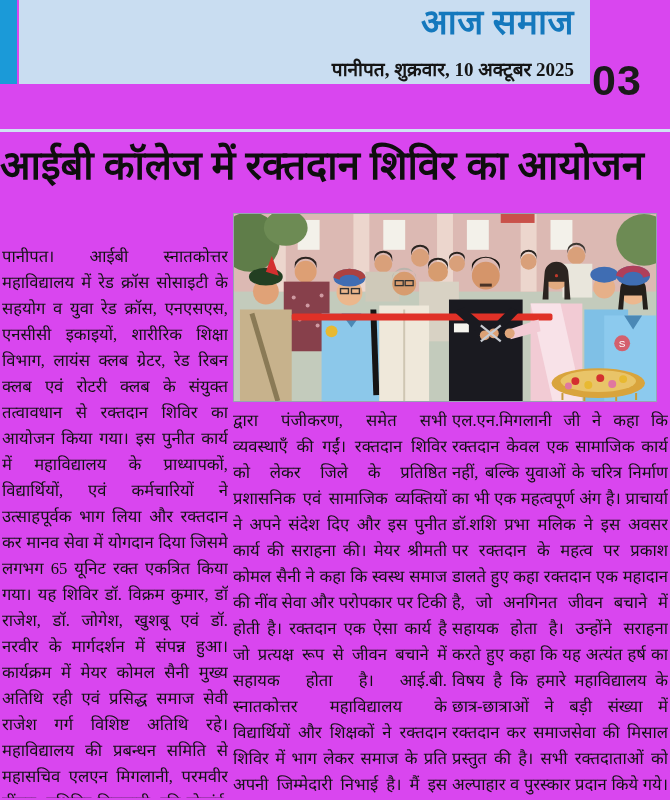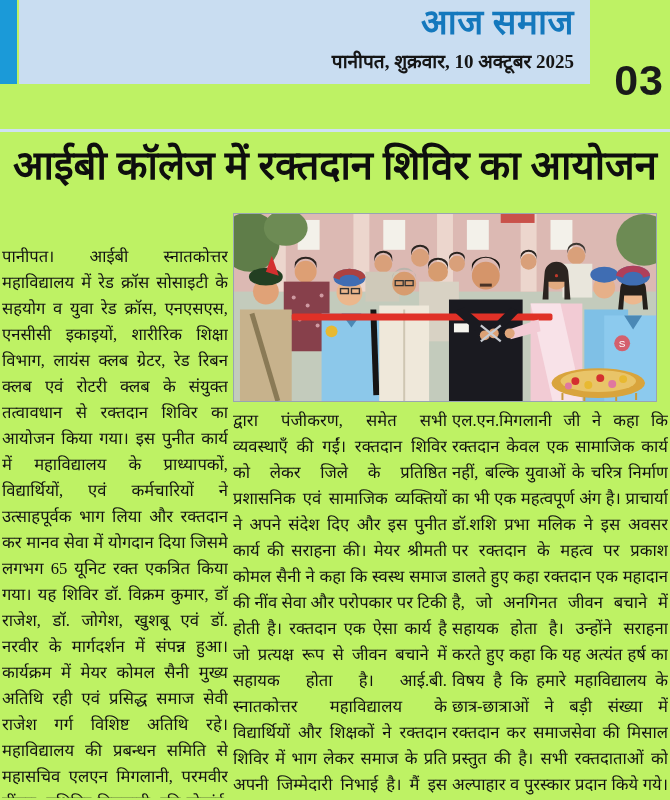--- a/index.html
+++ b/index.html
@@ -1,38 +1,38 @@
 <!DOCTYPE html>
 <html lang="hi"><head>
 <meta charset="utf-8">
 <style>
   html,body{margin:0;padding:0;background:#ffffff;}
   .page{
-    position:relative;width:670px;height:800px;overflow:hidden;background:#bef264;
+    position:relative;width:670px;height:800px;overflow:hidden;background:#d946ef;
     font-family:"Liberation Serif","DejaVu Serif",serif;color:#111;
   }
   
   .accent-bar{position:absolute;left:0;top:48;width:17px;height:84px;background:#1b9ad8;}
   .masthead-band{position:absolute;left:19px;top:48;width:571px;height:84px;background:#c9ddf1;}
   .masthead-rule{position:absolute;left:0;top:129px;width:670px;height:3px;background:#cfe2f3;}
   .masthead-title{
     position:absolute;right:16px;top:4px;font-size:35px;font-weight:700;color:#1478bd;
     letter-spacing:0.5px;line-height:1.1;white-space:nowrap;
   }
   .masthead-dateline{
-    position:absolute;right:16px;top:48px;font-size:19px;font-weight:600;color:#151515;white-space:nowrap;
+    position:absolute;right:16px;top:56px;font-size:19px;font-weight:600;color:#151515;white-space:nowrap;
   }
   .page-number{
-    position:absolute;left:592px;top:56px;width:72px;text-align:right;
+    position:absolute;left:592px;top:56px;width:72px;text-align:left;
     font-family:"Liberation Sans","DejaVu Sans",sans-serif;
     font-size:43px;font-weight:800;color:#1a1a1a;letter-spacing:1px;
   }
   
   .headline{
-    position:absolute;left:0;top:141px;width:670px;text-align:center;
+    position:absolute;left:0;top:141px;width:670px;text-align:left;
     font-size:40px;font-weight:800;color:#0e0e0e;line-height:1.25;white-space:nowrap;
   }
   .byline{position:absolute;left:3px;top:207px;font-size:21px;font-weight:700;color:#101010;}
   .article-photo{
     position:absolute;left:233px;top:213px;width:424px;height:189px;
     border:1px solid #98a4b2;box-sizing:border-box;background:#c2cabb;
   }
   .article-photo svg{display:block;width:100%;height:100%;}
   .body-col{
     position:absolute;text-align:justify;color:#121212;

